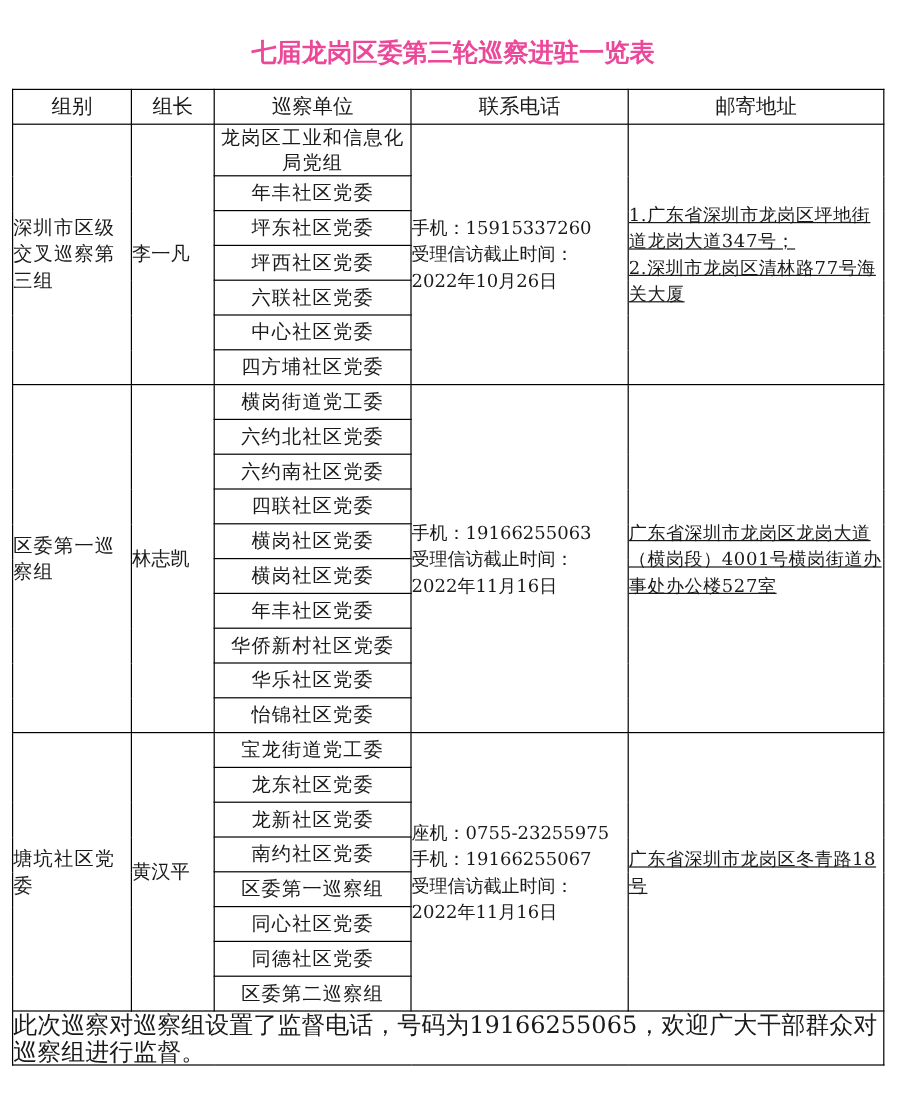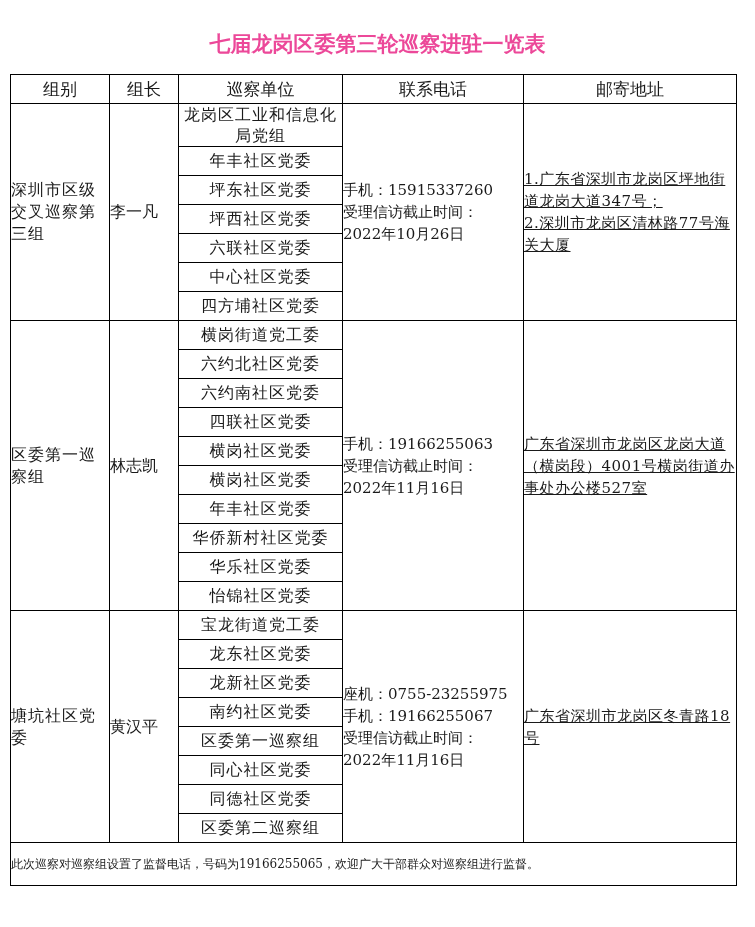--- a/index.html
+++ b/index.html
@@ -25,21 +25,21 @@
     font-weight: normal;
     line-height: 22px;
   }
   th { height: 28px; text-align: center; font-size: 17px; }
   td.group, td.leader { vertical-align: middle; }
   td.group { padding: 0 2px; letter-spacing: 1px; }
   td.unit { text-align: center; height: 28px; letter-spacing: 1px; white-space: nowrap; }
   td.unit.tall { height: 42px; white-space: normal; line-height: 21px; }
   td.contact { vertical-align: middle; padding-left: 3px; font-size: 15px; line-height: 22px; }
   td.address { vertical-align: middle; padding-left: 4px; padding-right: 3px; font-size: 15px; line-height: 22px; letter-spacing: 0.5px; }
-  td.footer-note { padding: 4px 4px 6px 4px; font-size: 12px; line-height: 24px; height: 42px; }
+  td.footer-note { padding: 4px 4px 6px 4px; font-size: 20px; line-height: 24px; height: 42px; }
   .line { display: block; white-space: nowrap; }
   .addr-line { display: block; text-decoration: underline; }
 </style>
 </head>
 <body>
 
 <div class="title">七届龙岗区委第三轮巡察进驻一览表</div>
 
 <table class="roster">
   <colgroup>

